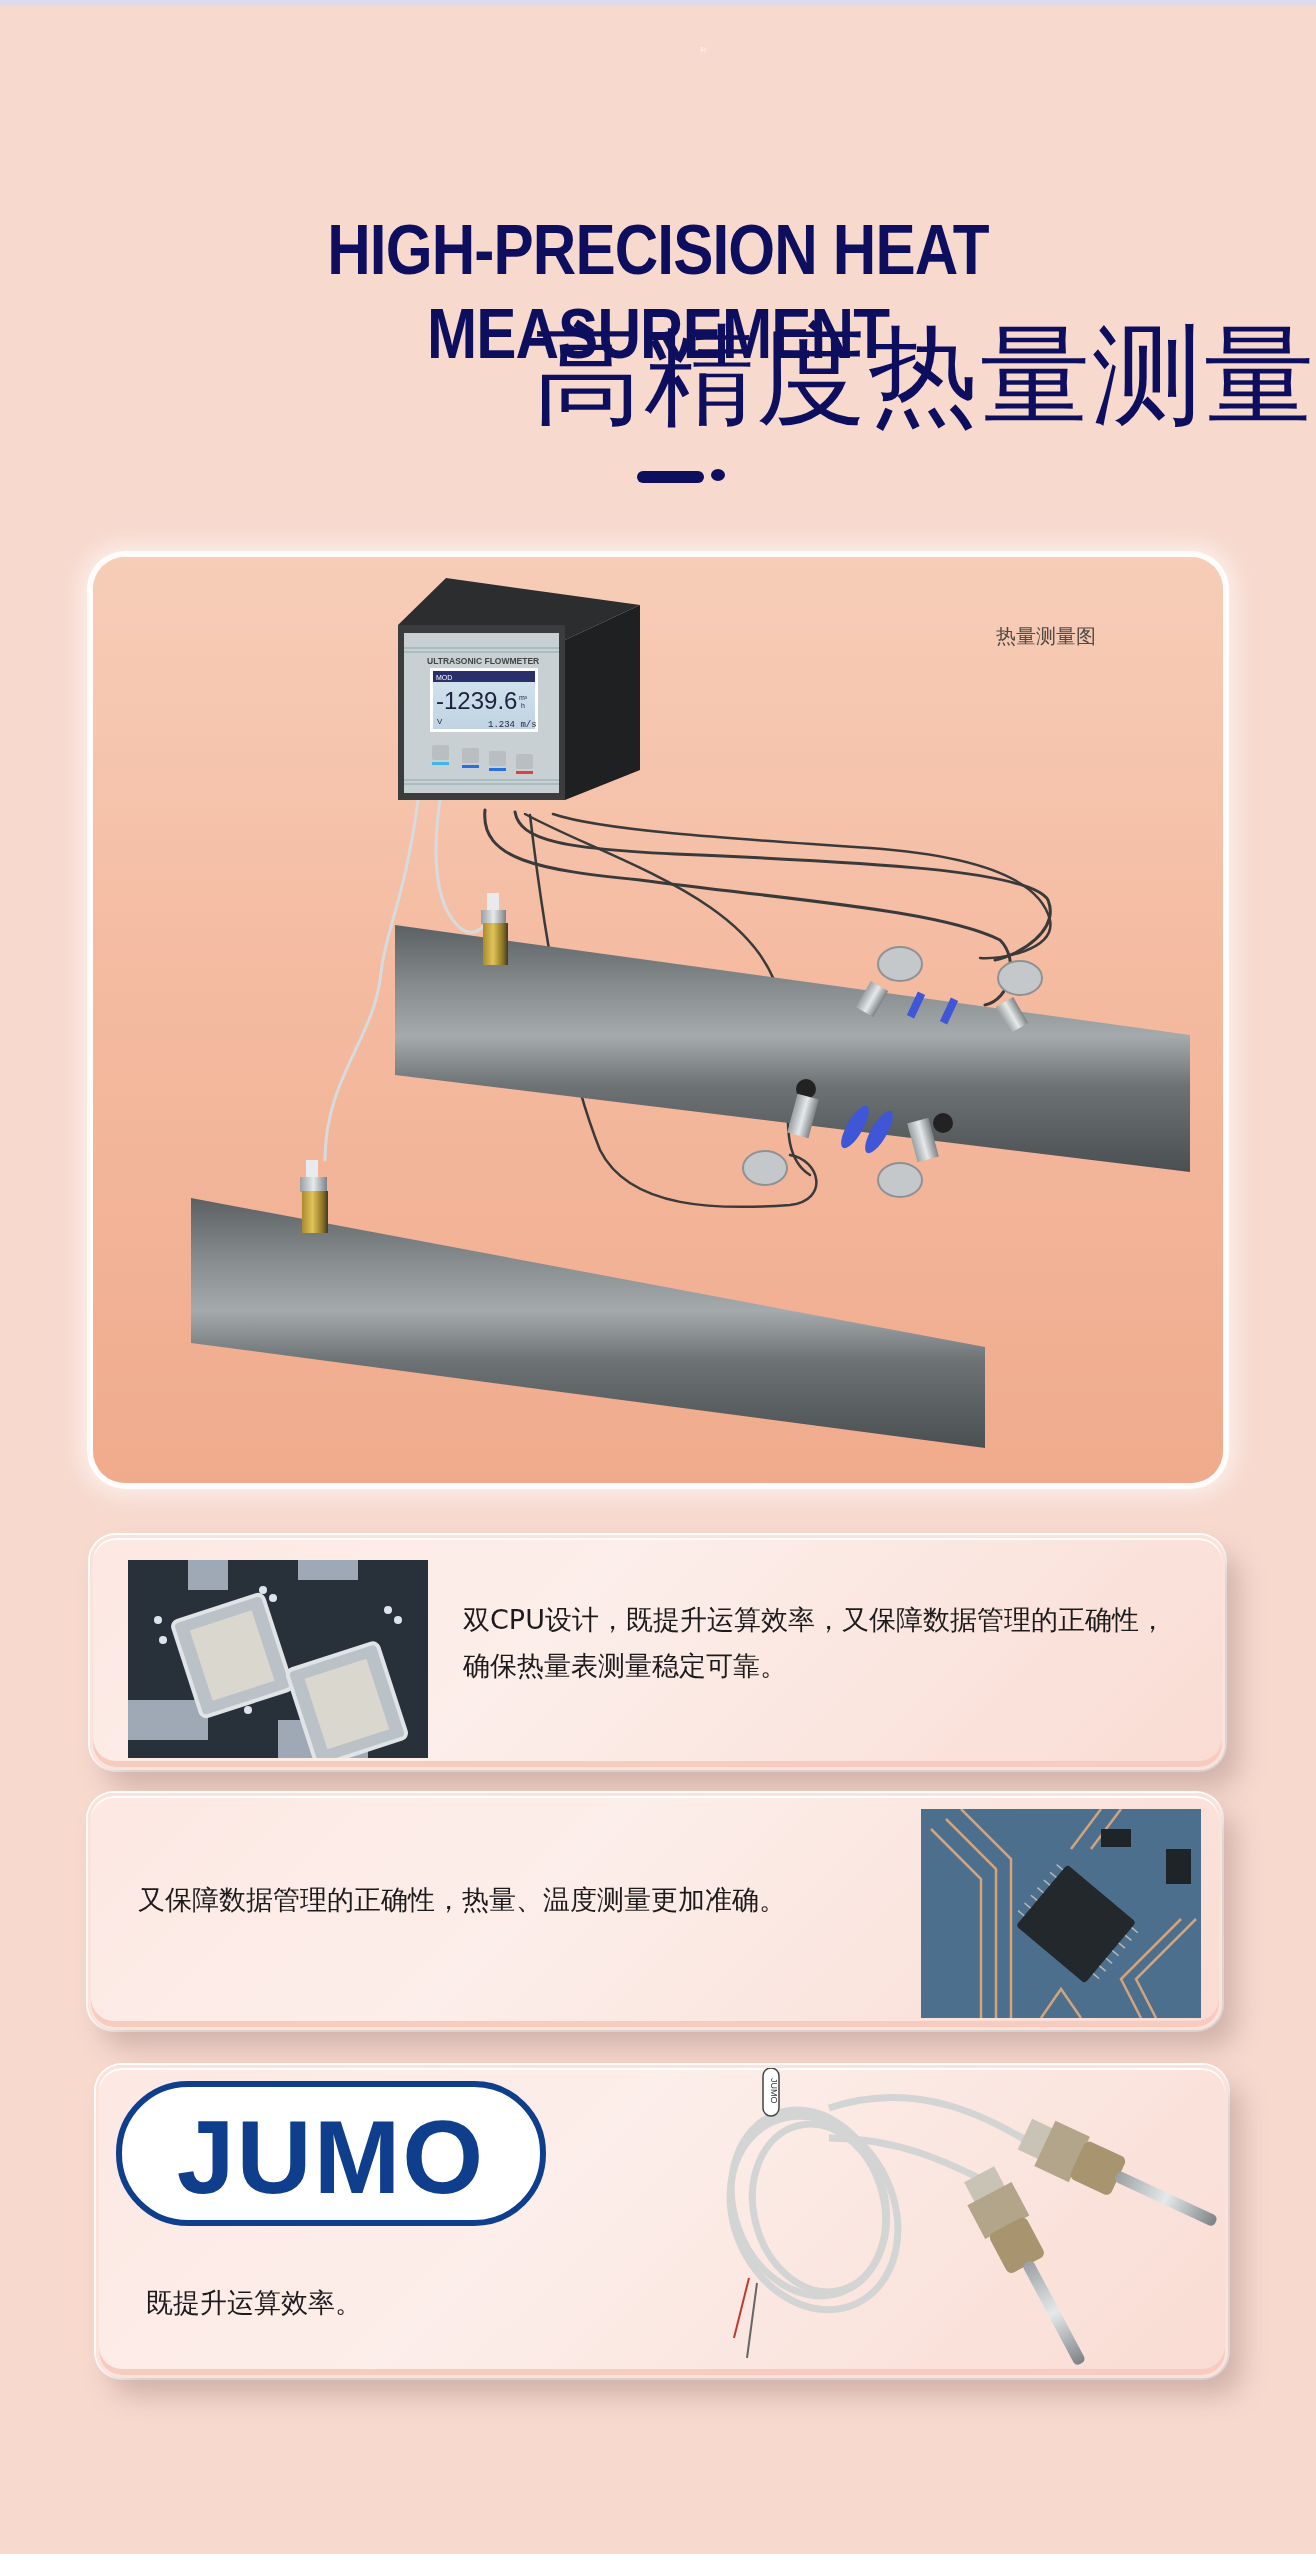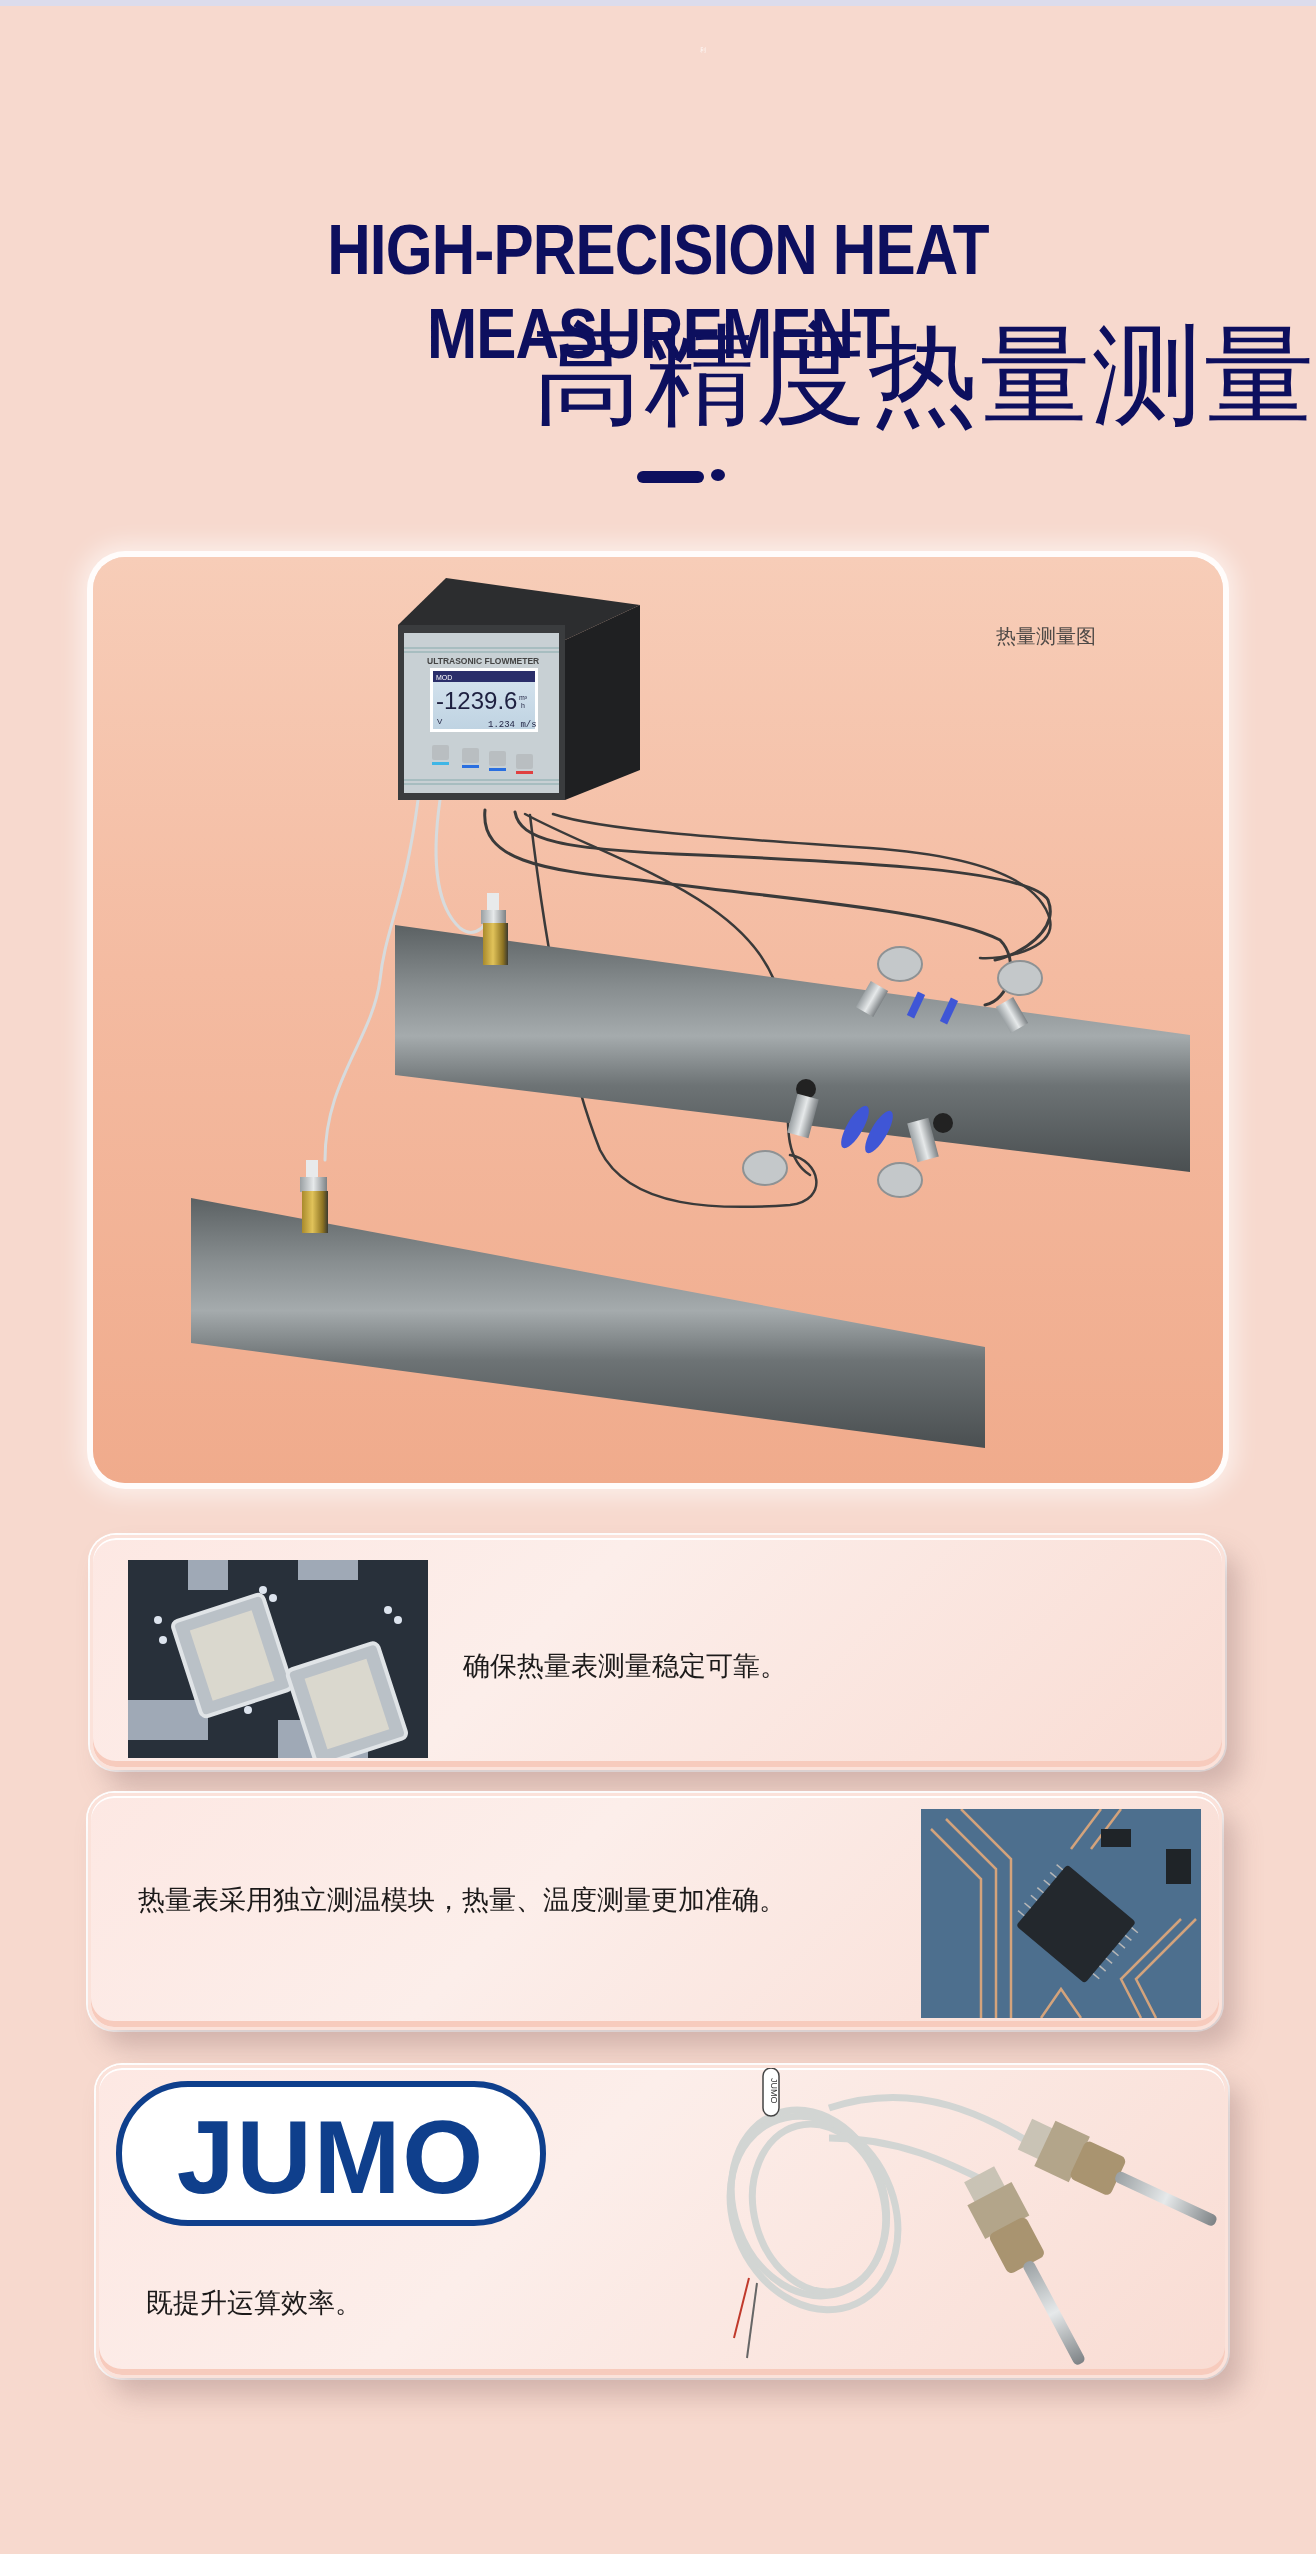--- a/index.html
+++ b/index.html
@@ -221,25 +221,25 @@
           <circle cx="145" cy="38" r="4"></circle>
           <circle cx="30" cy="60" r="4"></circle>
           <circle cx="35" cy="80" r="4"></circle>
           <circle cx="260" cy="50" r="4"></circle>
           <circle cx="270" cy="60" r="4"></circle>
           <circle cx="120" cy="150" r="4"></circle>
         </g>
       <rect x="0" y="0" width="300" height="198" fill="#ffffff" opacity="0.05"></rect>
     </svg>
   </div>
-  <p class="card-text"><br><span>确保热量表测量稳定可靠。</span></p>
+  <p class="card-text"><span>双CPU设计，既提升运算效率，又保障数据管理的正确性，</span><br><span>确保热量表测量稳定可靠。</span></p>
 </section>
 
 <section class="feature-card card-2">
-  <p class="card-text">热量表采用独立测温模块，热量、温度测量更加准确。</p>
+  <p class="card-text">又保障数据管理的正确性，热量、温度测量更加准确。</p>
   <div class="photo">
     <svg width="280" height="209" viewBox="0 0 280 209">
       <rect width="280" height="209" fill="#4d6f8e"></rect>
       <g stroke="#d3a37c" stroke-width="2.5" fill="none">
         <path d="M10,20 L60,70 L60,209"></path>
           <path d="M25,10 L75,60 L75,209"></path>
           <path d="M40,0 L90,50 L90,209"></path>
         <path d="M220,209 L200,170 L260,110"></path>
           <path d="M235,209 L215,170 L275,110"></path>
         <path d="M120,209 L140,180 L160,209"></path>

